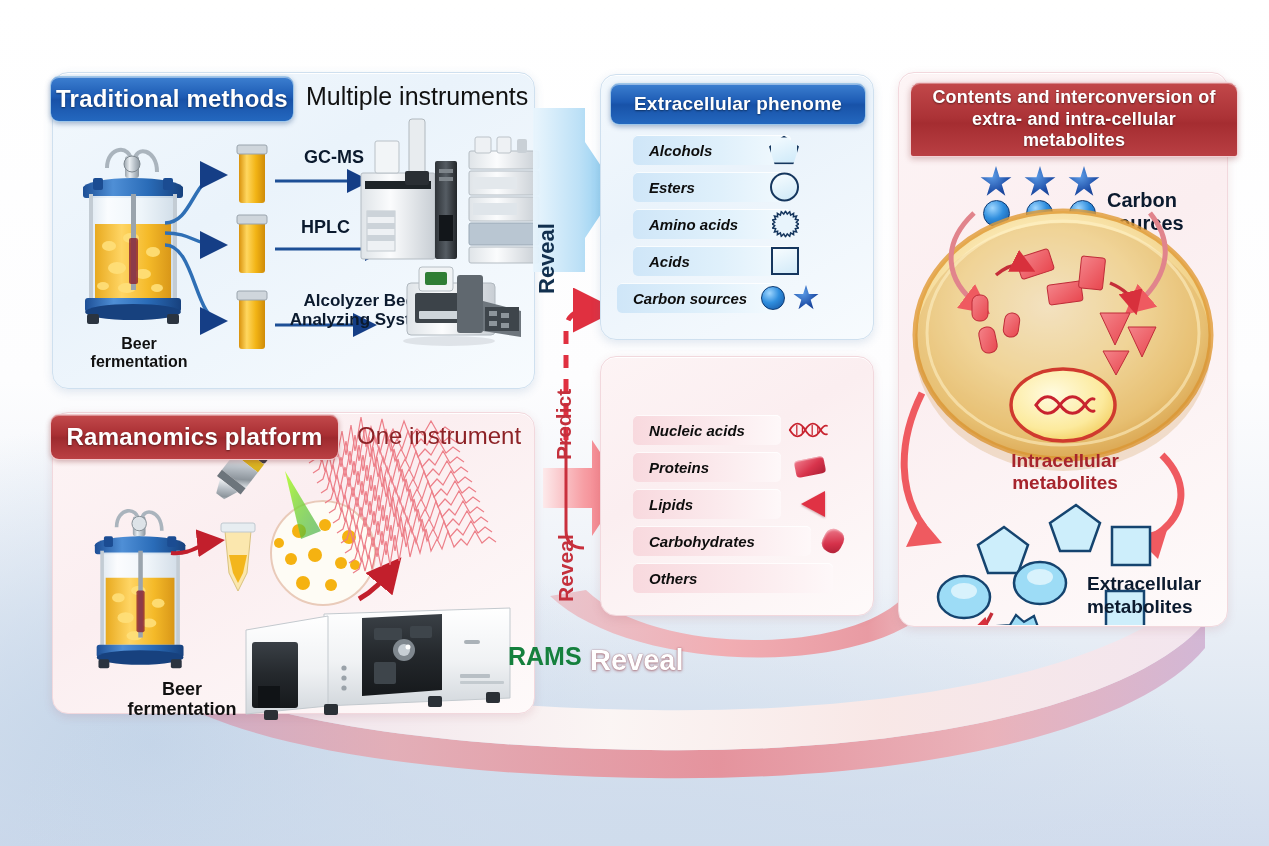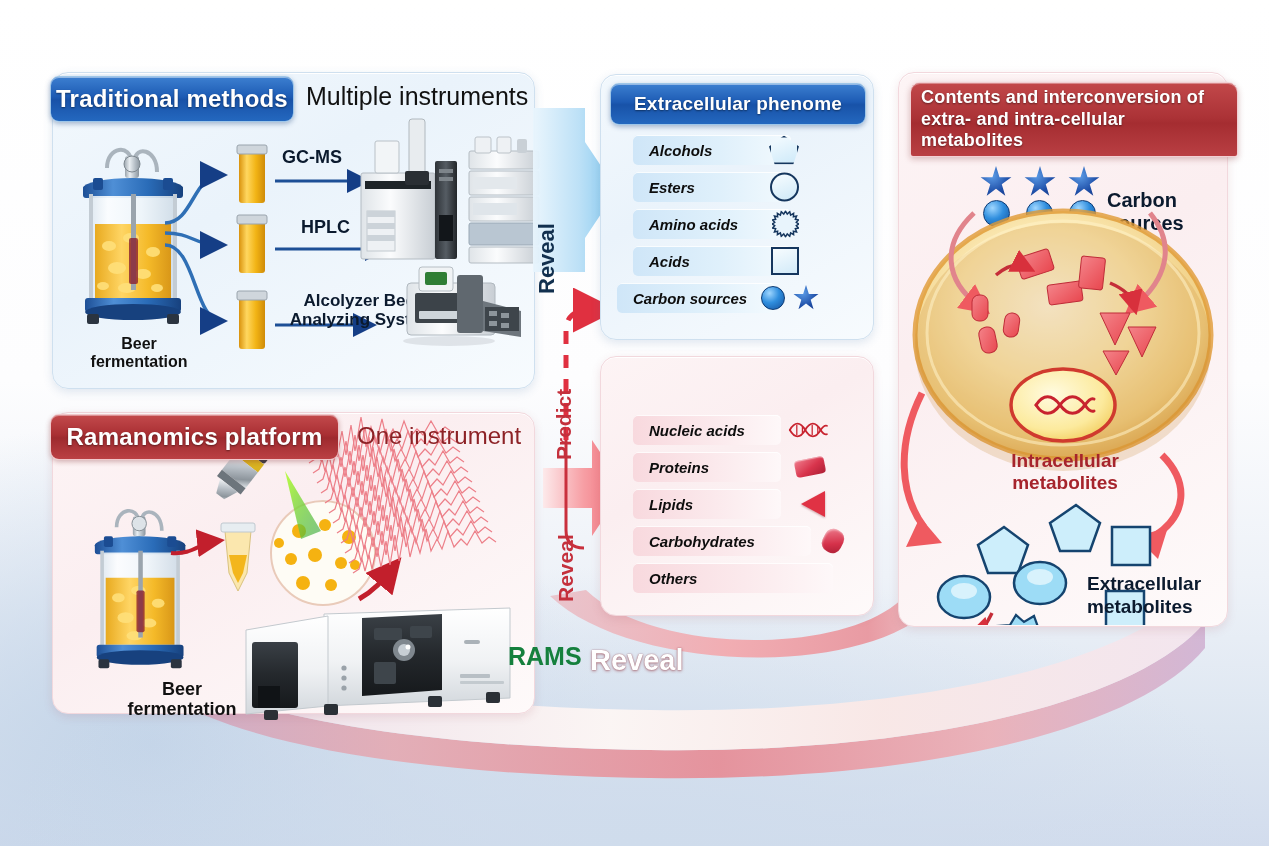--- a/index.html
+++ b/index.html
@@ -25,21 +25,21 @@
   }
   .panel-red{
     background:linear-gradient(150deg,#fdf4f5 0%,#fbeef0 40%,#fefafa 100%);
     border:1px solid #f2d8dd;
     box-shadow:0 3px 10px rgba(160,80,95,.14), inset 0 1px 0 #fff;
   }
 
   
   .badge{
     position:absolute;display:flex;align-items:center;justify-content:center;
-    color:#fff;font-weight:bold;
+    color:#fff;font-weight:bold;text-align:center;
     border-radius:9px;
     text-shadow:0 1px 2px rgba(0,0,0,.45);
     letter-spacing:.2px;line-height:1.12;
   }
   .badge-blue{
     background:linear-gradient(180deg,#3c7fd0 0%,#1d5bb4 45%,#1852a8 52%,#2468bf 100%);
     border:1px solid #9ec6e8;
     box-shadow:0 2px 5px rgba(20,60,120,.35), inset 0 1px 0 rgba(255,255,255,.45);
   }
   .badge-red{
@@ -231,21 +231,21 @@
       <rect x="184" y="142" width="30" height="9" rx="2" fill="#cfd6dc" stroke="#9aa4ad"></rect>
       <rect x="186" y="224" width="26" height="52" rx="3" fill="url(#vialG)"></rect>
       <rect x="184" y="218" width="30" height="9" rx="2" fill="#cfd6dc" stroke="#9aa4ad"></rect>
     </g>
 
     <line x1="222" y1="108" x2="312" y2="108" stroke="#1d4f96" stroke-width="3" marker-end="url(#navyArrow)"></line>
     <line x1="222" y1="176" x2="330" y2="176" stroke="#1d4f96" stroke-width="3" marker-end="url(#navyArrow)"></line>
     <line x1="222" y1="252" x2="318" y2="252" stroke="#1d4f96" stroke-width="3" marker-end="url(#navyArrow)"></line>
   </svg>
 
-  <div class="plain-text" style="left:229px;top:74px;font-size:18px;"><span>GC-MS</span></div>
+  <div class="plain-text" style="left:251px;top:74px;font-size:18px;"><span>GC-MS</span></div>
   <div class="plain-text" style="left:248px;top:144px;font-size:18px;"><span>HPLC</span></div>
   <div class="plain-text" style="left:232px;top:198px;font-size:17px;width:155px;text-align:center;white-space:pre-line;">
        <span>Alcolyzer Beer
 Analyzing System</span></div>
 
   <svg style="position:absolute;left:300px;top:42px;" width="190" height="260" viewBox="0 0 190 260">
     <defs>
       <linearGradient id="instW" x1="0" y1="0" x2="1" y2="0">
         <stop offset="0" stop-color="#dfe4e8"></stop>
           <stop offset=".4" stop-color="#fbfcfd"></stop>

